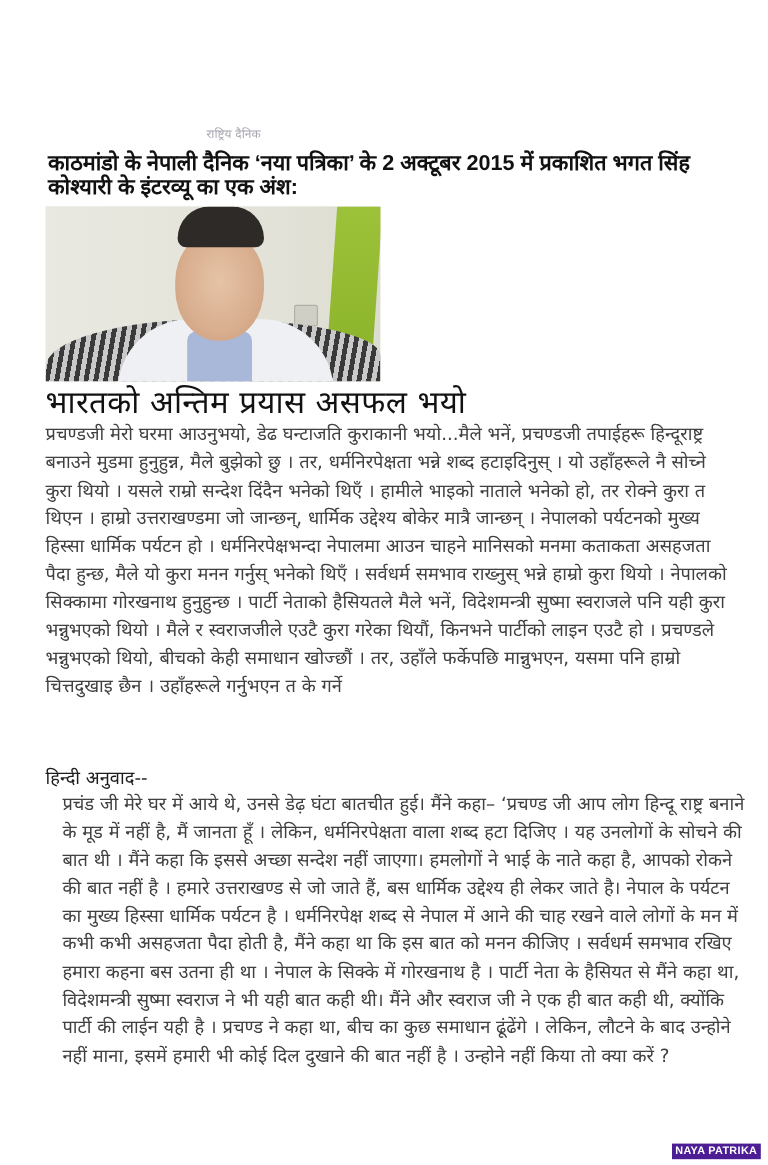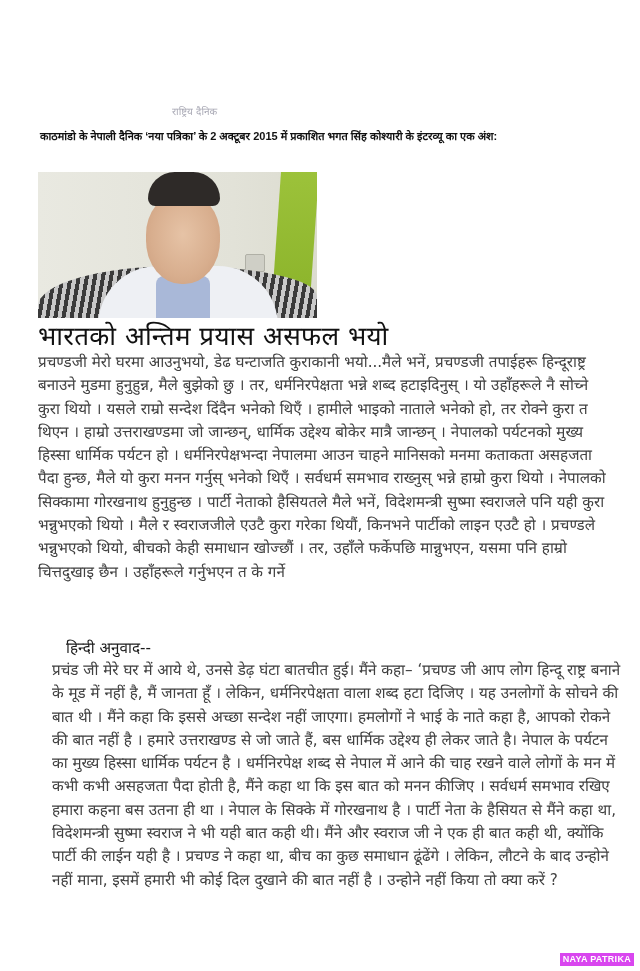--- a/index.html
+++ b/index.html
@@ -13,21 +13,21 @@
       font-size: 44px; line-height: 52px; color: #2e2f86; letter-spacing: 1px;
     }
     .masthead-tagline {
       position: absolute; left: 132px; top: 52px;
       font-size: 10px; color: #a8a8b4; font-family: "DejaVu Sans", sans-serif;
     }
 
     .intro {
       position: absolute; left: 40px; top: 126px; width: 560px;
       font-family: "Liberation Sans", sans-serif; font-weight: bold;
-      font-size: 11px; line-height: 20px; color: #111;
+      font-size: 18px; line-height: 20px; color: #111;
     }
 
     .photo {
       position: absolute; left: 38px; top: 172px; width: 279px; height: 146px;
       overflow: hidden; background: #e6e6dc;
     }
     .photo .wall { position: absolute; left: 0; top: 0; width: 100%; height: 100%;
       background: linear-gradient(90deg, #e9e9e1 0%, #e2e2d8 70%, #dcdcd0 100%); }
     .photo .green { position: absolute; right: 0; top: 0; width: 38px; height: 118px;
       background: linear-gradient(180deg, #9cc23a, #8db52c); transform: skewX(-4deg); transform-origin: top; right: -2px; }
@@ -51,26 +51,26 @@
       font-family: "DejaVu Sans", sans-serif; font-weight: normal;
       font-size: 26px; line-height: 36px; color: #111; letter-spacing: 0.3px;
     }
 
     .body-text {
       position: absolute; left: 38px; width: 570px;
       font-family: "DejaVu Sans", sans-serif; font-size: 15.2px; line-height: 23.3px;
       color: #404040;
     }
     .nepali-body { top: 351px; }
-    .hindi-label { position: absolute; left: 38px; top: 637px; font-size: 15.2px; line-height: 23px; font-family: "DejaVu Sans", sans-serif; color: #1c1c1c; margin-left: 28px; }
+    .hindi-label { position: absolute; left: 38px; top: 637px; font-size: 15.2px; line-height: 23px; font-family: "DejaVu Sans", sans-serif; color: #1c1c1c; }
     .hindi-body { top: 659px; margin-left: 14px; }
 
     .credit {
       position: absolute; right: 6px; top: 953px;
-      background: #d946ef; color: #ffffff;
+      background: #4c1d95; color: #ffffff;
       font-family: "Liberation Sans", sans-serif; font-weight: bold;
       font-size: 9px; line-height: 11px; padding: 1px 3px; letter-spacing: 0.3px;
     }
   </style>
 </head>
 <body>
 
 <div class="masthead">
   <div class="masthead-tagline">राष्ट्रिय दैनिक</div>
 </div>

